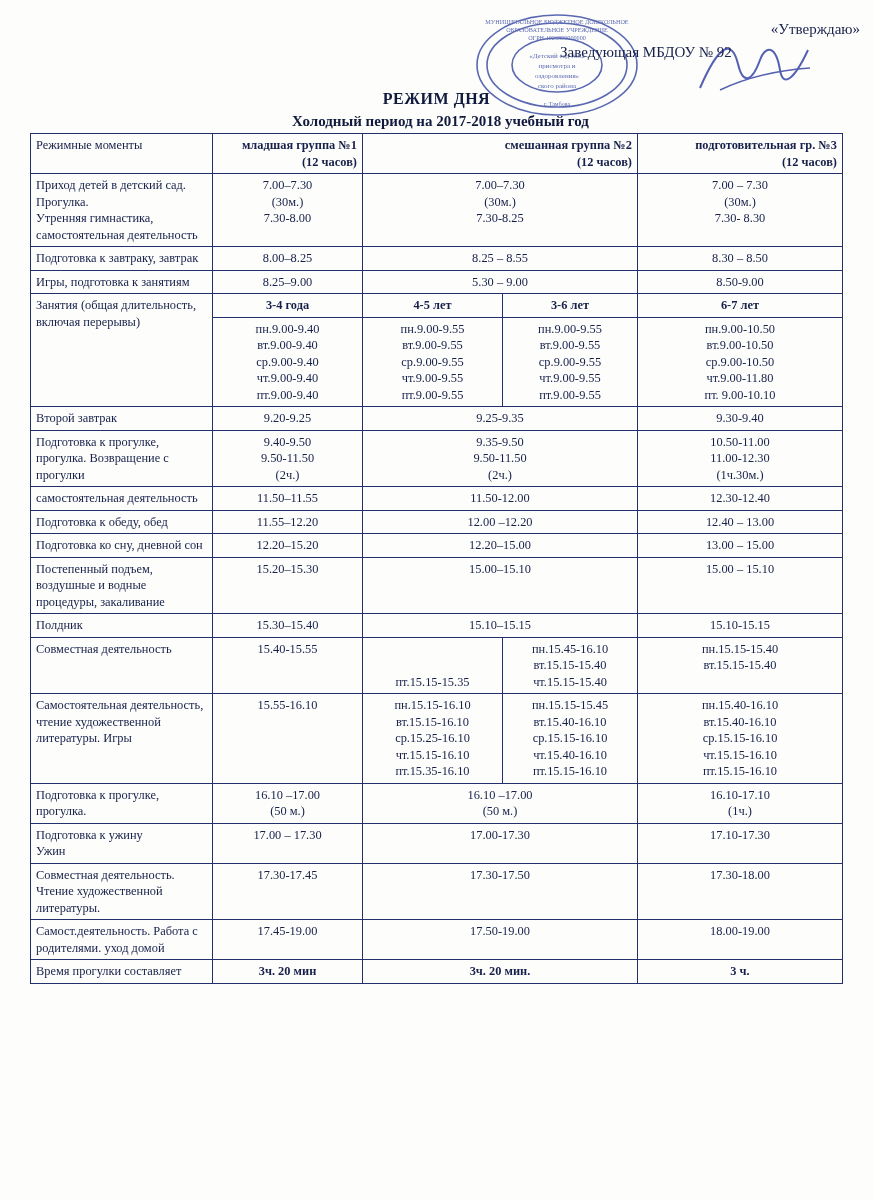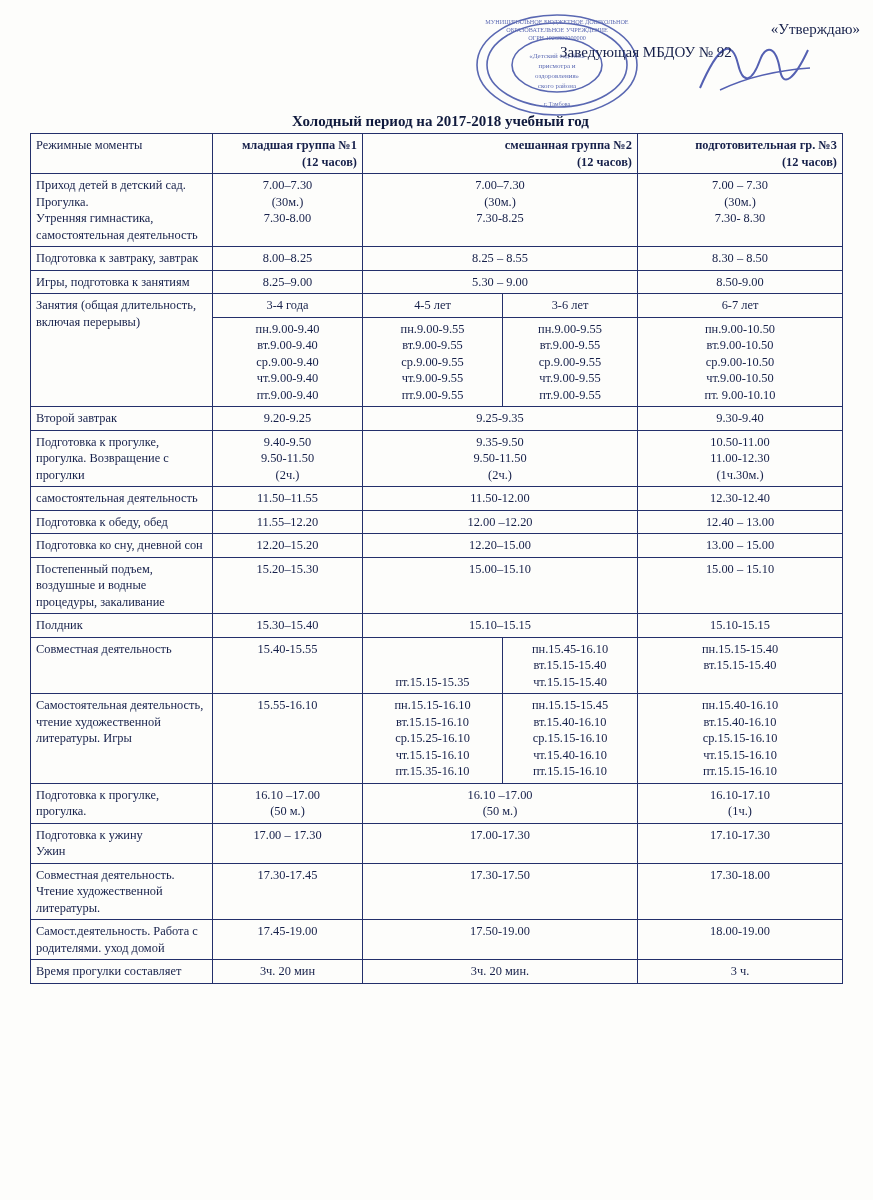--- a/index.html
+++ b/index.html
@@ -52,21 +52,21 @@
     padding:3px 5px;
     vertical-align:top;
     line-height:1.33;
   }
   .c-label{width:182px;}
   .c-g1{width:150px;}
   .c-g2a{width:140px;}
   .c-g2b{width:135px;}
   .c-g3{width:205px;}
   .ctr{text-align:center;}
-  .b{font-weight:normal;margin-top:16px;}
+  .b{font-weight:bold;margin-top:16px;}
   .hdr td{font-weight:bold;text-align:right;vertical-align:top;}
   .hdr td.lbl{font-weight:normal;text-align:left;}
   .ln{display:block;}
 </style>
 </head>
 <body>
 
 <div class="page">
 
   <svg class="stamp" viewBox="0 0 175 110">
@@ -90,20 +90,21 @@
   <svg class="sig" viewBox="0 0 130 70">
     <path d="M10 58 C30 12, 42 10, 48 34 C53 55, 62 52, 70 30 C76 14, 86 16, 90 40 C93 58, 104 50, 118 20" stroke="#2b3aa0" stroke-width="2" fill="none"></path>
     <path d="M30 60 C60 46, 90 40, 120 38" stroke="#2b3aa0" stroke-width="1.4" fill="none"></path>
   </svg>
 
   <div class="approve">
     <span class="ln ln1">«Утверждаю»</span>
     <span class="ln">Заведующая МБДОУ № 92</span>
   </div>
 
+  <div class="title">РЕЖИМ ДНЯ</div>
   <div class="subtitle">Холодный  период на 2017-2018 учебный год</div>
 
   <table class="schedule">
     <colgroup>
       <col class="c-label">
         <col class="c-g1">
         <col class="c-g2a">
         <col class="c-g2b">
         <col class="c-g3">
     </colgroup>
@@ -186,21 +187,21 @@
             <span class="ln">пн.9.00-9.55</span>
             <span class="ln">вт.9.00-9.55</span>
             <span class="ln">ср.9.00-9.55</span>
             <span class="ln">чт.9.00-9.55</span>
             <span class="ln">пт.9.00-9.55</span>
           </td>
         <td class="ctr">
             <span class="ln">пн.9.00-10.50</span>
             <span class="ln">вт.9.00-10.50</span>
             <span class="ln">ср.9.00-10.50</span>
-            <span class="ln">чт.9.00-10.50</span>
+            <span class="ln">чт.9.00-11.80</span>
             <span class="ln">пт.  9.00-10.10</span>
           </td>
       </tr>
 
       <tr>
         <td>Второй завтрак</td>
         <td class="ctr">9.20-9.25</td>
         <td class="ctr" colspan="2">9.25-9.35</td>
         <td class="ctr">9.30-9.40</td>
       </tr>

